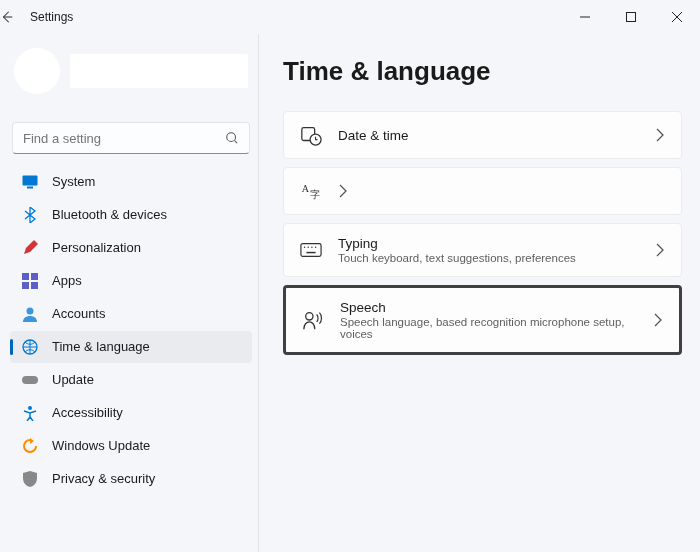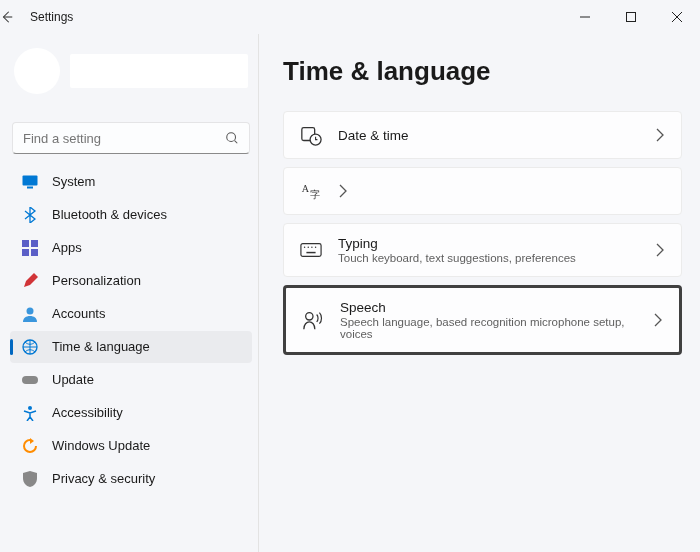--- a/index.html
+++ b/index.html
@@ -170,36 +170,36 @@
         <div class="nav-item">
           <span class="nav-icon">
               <svg width="14" height="16" viewBox="0 0 10 16">
                 <path d="M5 0v16l5-4-5-4 5-4-5-4M0 4l10 8M0 12l10-8" fill="none" stroke="#0078d4" stroke-width="1.3"></path>
               </svg>
             </span>
           <span>Bluetooth &amp; devices</span>
         </div>
         <div class="nav-item">
           <span class="nav-icon">
+              <svg width="16" height="16" viewBox="0 0 16 16">
+                <path d="M2 14l2-6 8-8 4 4-8 8z" fill="#d13438"></path>
+              </svg>
+            </span>
+          <span>Personalization</span>
+        </div>
+        <div class="nav-item">
+          <span class="nav-icon">
               <svg width="16" height="16">
                 <rect x="0" y="0" width="7" height="7" fill="#5b5fc7"></rect>
                 <rect x="9" y="0" width="7" height="7" fill="#5b5fc7"></rect>
                 <rect x="0" y="9" width="7" height="7" fill="#5b5fc7"></rect>
                 <rect x="9" y="9" width="7" height="7" fill="#5b5fc7"></rect>
               </svg>
             </span>
           <span>Apps</span>
-        </div>
-        <div class="nav-item">
-          <span class="nav-icon">
-              <svg width="16" height="16" viewBox="0 0 16 16">
-                <path d="M2 14l2-6 8-8 4 4-8 8z" fill="#d13438"></path>
-              </svg>
-            </span>
-          <span>Personalization</span>
         </div>
         <div class="nav-item">
           <span class="nav-icon">
               <svg width="16" height="16" viewBox="0 0 16 16">
                 <circle cx="8" cy="5" r="3.5" fill="#3a96dd"></circle>
                 <path d="M1 16c0-4 3-6 7-6s7 2 7 6z" fill="#3a96dd"></path>
               </svg>
             </span>
           <span>Accounts</span>
         </div>

